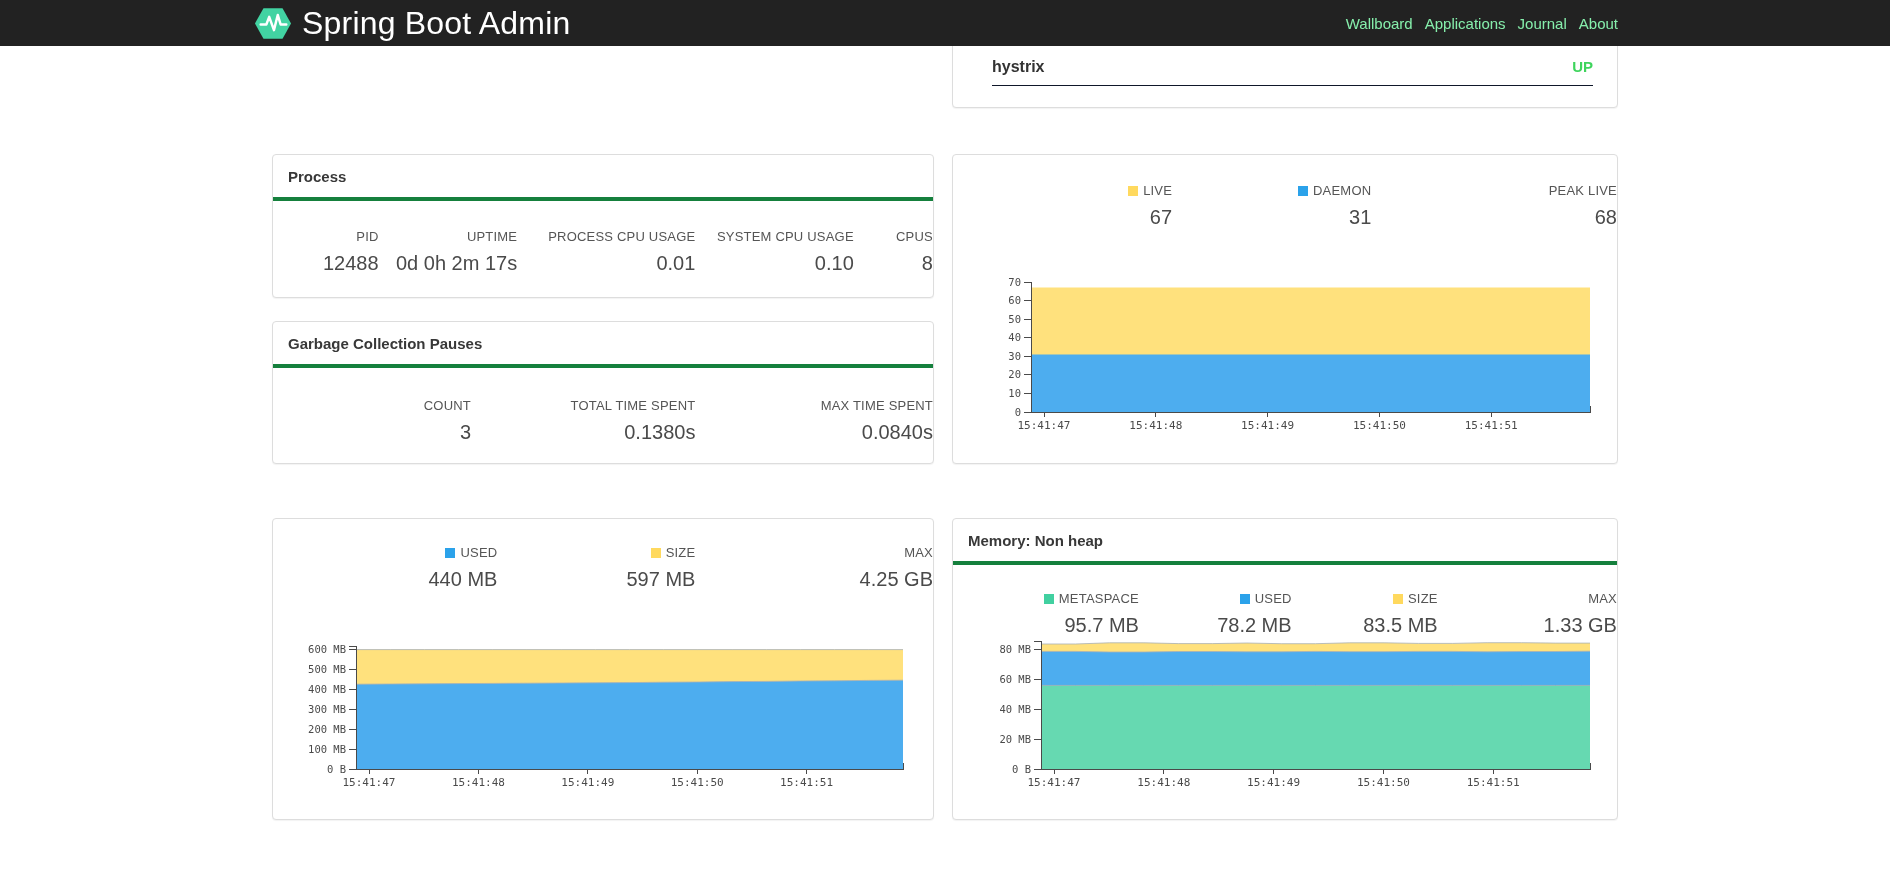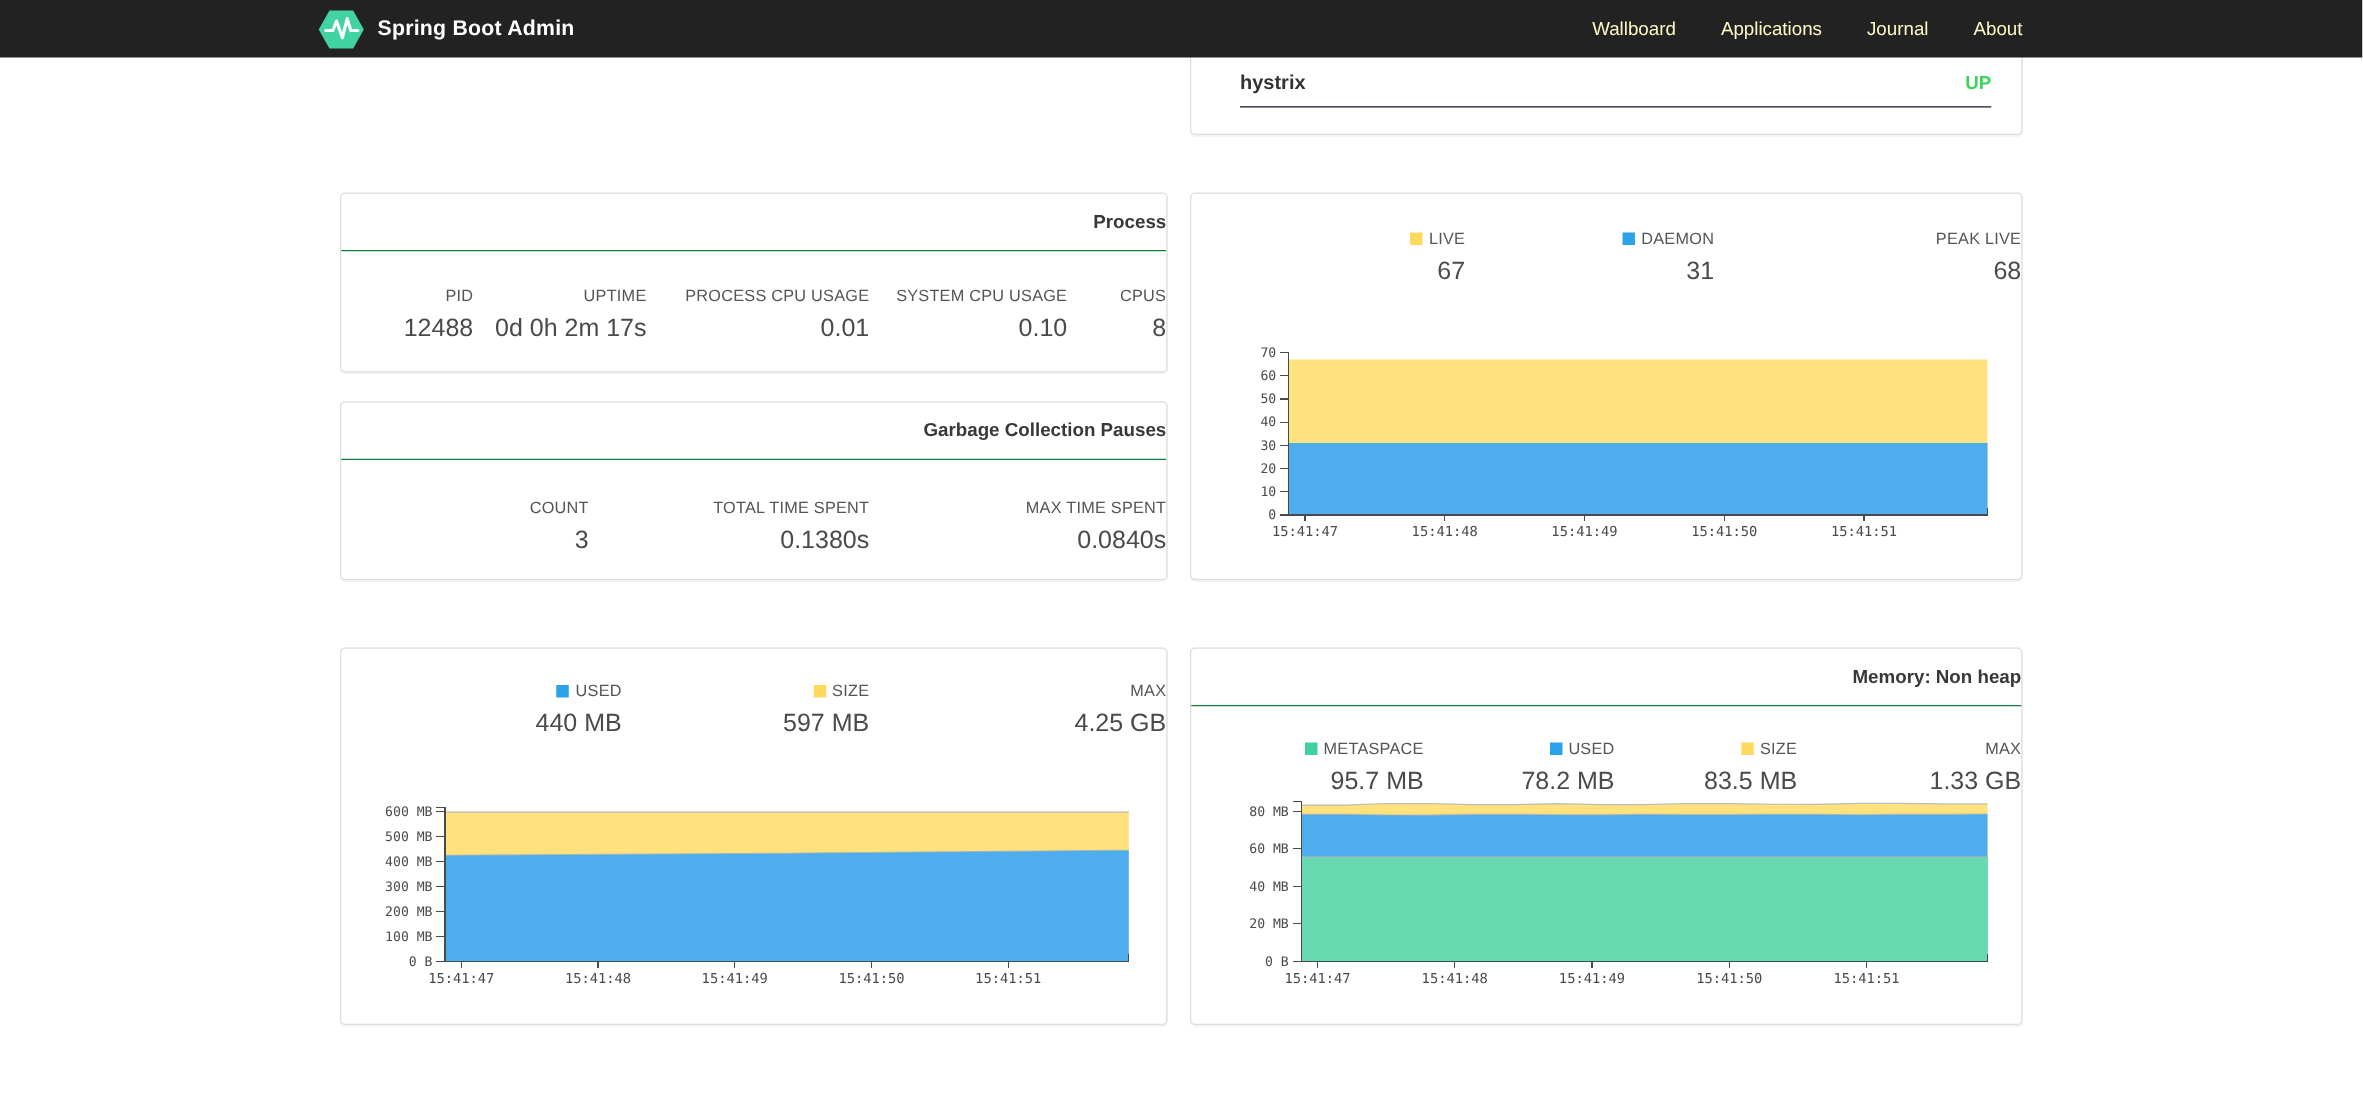--- a/index.html
+++ b/index.html
@@ -4,30 +4,30 @@
 <style>
   * { margin:0; padding:0; box-sizing:border-box; }
   html,body { width:1890px; height:892px; overflow:hidden; background:#fff;
     font-family:"Liberation Sans","DejaVu Sans",sans-serif; color:#555; position:relative; }
 
   
   .navbar { position:absolute; left:0; top:0; width:1890px; height:46px;
     background:#222; z-index:10; }
   .brand { position:absolute; left:254px; top:0; height:46px; display:flex;
     align-items:center; gap:10px; cursor:pointer; }
-  .brand-title { color:#fff; font-size:17px; font-weight:700; letter-spacing:.2px; white-space:nowrap; }
+  .brand-title { color:#fff; font-size:32px; font-weight:400; letter-spacing:.2px; white-space:nowrap; }
   .nav-links { position:absolute; right:272px; top:0; height:46px; display:flex;
     align-items:center; list-style:none; }
-  .nav-links li { margin-left:36px; color:#fef9c3; font-size:15px; cursor:pointer; }
+  .nav-links li { margin-left:12px; color:#86efac; font-size:15px; cursor:pointer; }
 
   
   .panel { position:absolute; background:#fff; border:1px solid #ddd; border-radius:4px;
     box-shadow:0 1px 1px rgba(0,0,0,.05); }
-  .panel-header { height:46px; border-bottom:1px solid #15803d; display:flex;
-    align-items:center; padding-left:15px;justify-content:flex-end; }
+  .panel-header { height:46px; border-bottom:4px solid #15803d; display:flex;
+    align-items:center; padding-left:15px; }
   .panel-title { font-size:15px; font-weight:700; color:#383838; }
 
   #panel-health   { left:952px; top:-52px;  width:666px; height:160px; }
   #panel-process  { left:272px; top:154px;  width:662px; height:144px; }
   #panel-gc       { left:272px; top:321px;  width:662px; height:143px; }
   #panel-threads  { left:952px; top:154px;  width:666px; height:310px; }
   #panel-heap     { left:272px; top:518px;  width:662px; height:302px; }
   #panel-nonheap  { left:952px; top:518px;  width:666px; height:302px; }
 
   

